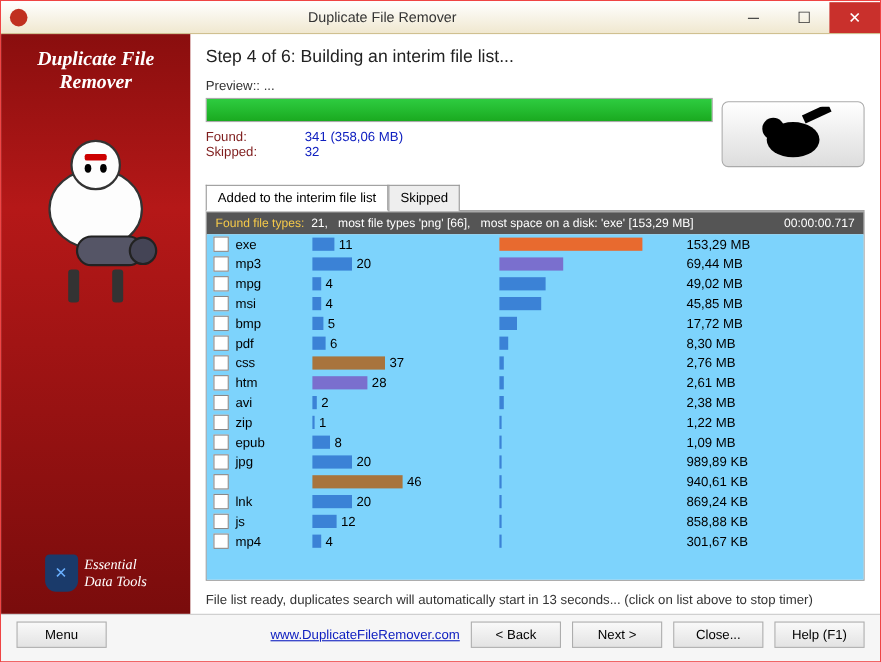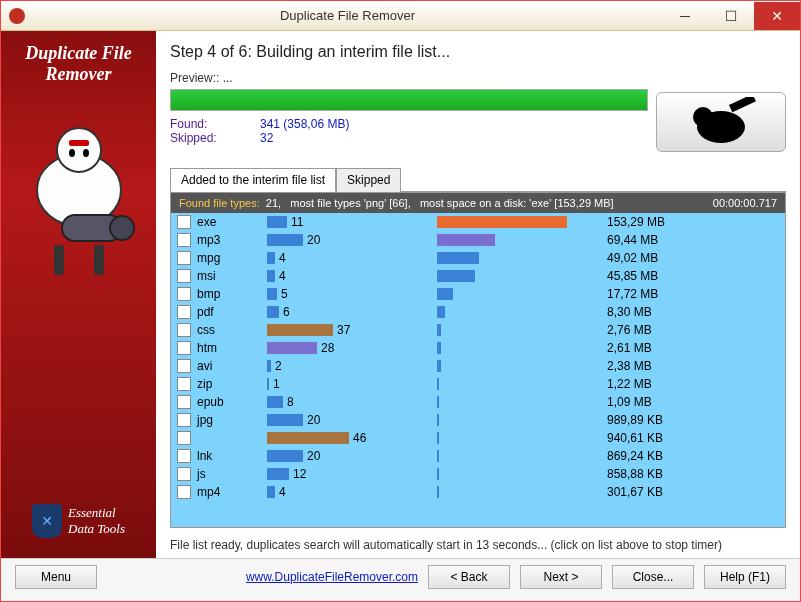--- a/index.html
+++ b/index.html
@@ -5,37 +5,37 @@
 * { box-sizing: border-box; margin: 0; padding: 0; }
 body { font-family: "Segoe UI", Tahoma, sans-serif; font-size: 12px; background: #f0f0f0; width: 801px; height: 602px; overflow: hidden; }
 .window { width: 801px; height: 602px; border: 1px solid #ef4444; background: #fff; display: flex; flex-direction: column; }
 .titlebar { height: 30px; background: linear-gradient(#fff, #f0e8d0); display: flex; align-items: center; padding-left: 8px; border-bottom: 1px solid #d0c090; }
 .titlebar .icon-app { width: 16px; height: 16px; background: #c03020; border-radius: 50%; margin-right: 8px; }
 .titlebar .title { flex: 1; text-align: center; color: #333; font-size: 13px; }
 .titlebar .winbtns { display: flex; }
 .titlebar .winbtn { width: 46px; height: 28px; display: flex; align-items: center; justify-content: center; font-size: 14px; color: #333; cursor: pointer; }
 .titlebar .winbtn.close { background: #c9302c; color: #fff; }
 .body { flex: 1; display: flex; }
-.sidebar { width: 155px; background: linear-gradient(#8a0e0e 0%, #b51818 30%, #7a0c0c 100%); position: relative; color: #fff; display: flex; flex-direction: column; align-items: center; padding: 12px 6px; }
+.sidebar { width: 172px; background: linear-gradient(#8a0e0e 0%, #b51818 30%, #7a0c0c 100%); position: relative; color: #fff; display: flex; flex-direction: column; align-items: center; padding: 12px 6px; }
 .sidebar .logo-top { text-align: center; font-family: "Segoe Script", cursive; font-style: italic; font-weight: bold; }
 .sidebar .logo-top .l1 { font-size: 18px; }
 .sidebar .logo-top .l2 { font-size: 18px; }
 .sidebar .mascot { margin-top: 10px; flex: 1; display: flex; align-items: flex-start; justify-content: center; width: 100%; }
 .sidebar .essential { display: flex; align-items: center; gap: 6px; margin-bottom: 8px; font-style: italic; font-family: "Segoe Script", cursive; }
 .sidebar .essential .shield { width: 30px; height: 34px; background: #1a3a6a; border-radius: 4px 4px 10px 10px; position: relative; display:flex;align-items:center;justify-content:center; }
 .sidebar .essential .shield::before { content: "✕"; color:#6ab0ff; font-style: normal; font-size:14px; }
 .main { flex: 1; padding: 12px 14px 0 14px; display: flex; flex-direction: column; }
 .step-title { font-size: 16px; color: #222; margin-bottom: 10px; }
 .preview-label { font-size: 12px; color: #333; margin-bottom: 4px; }
 .progress-row { display: flex; gap: 8px; align-items: center; margin-bottom: 6px; }
 .progress-outer { flex: 1; height: 22px; border: 1px solid #aaa; background: #eee; position: relative; }
 .progress-inner { height: 100%; background: linear-gradient(#2ecc40, #1aaa20); }
 .sheep-box { width: 130px; height: 60px; border: 1px solid #aaa; border-radius: 6px; background: linear-gradient(#fff,#ddd); display: flex; align-items: center; justify-content: center; }
 .stats { display: flex; gap: 40px; margin-bottom: 10px; }
-.stats .col-label { color: #4c1d95; width: 60px; }
+.stats .col-label { color: #7f1d1d; width: 60px; }
 .stats .col-val { color: #1020c0; }
 .tabs { display: flex; border-bottom: 1px solid #999; margin-top: 6px; }
 .tab { padding: 4px 10px; border: 1px solid #999; border-bottom: none; background: #eee; font-size: 12px; position: relative; top: 1px; cursor: pointer; }
 .tab.active { background: #fff; border-bottom: 1px solid #fff; }
 .list-wrap { border: 1px solid #999; flex: 1; display: flex; flex-direction: column; min-height: 0; }
 .list-header { background: #555; color: #fff; font-size: 11px; padding: 4px 8px; display: flex; }
 .list-header .lh-left { flex: 1; }
 .list-header .lh-right { }
 .list-header .yellow { color: #f5c94a; }
 .rows { flex: 1; overflow-y: scroll; background: #7dd3fc; }

